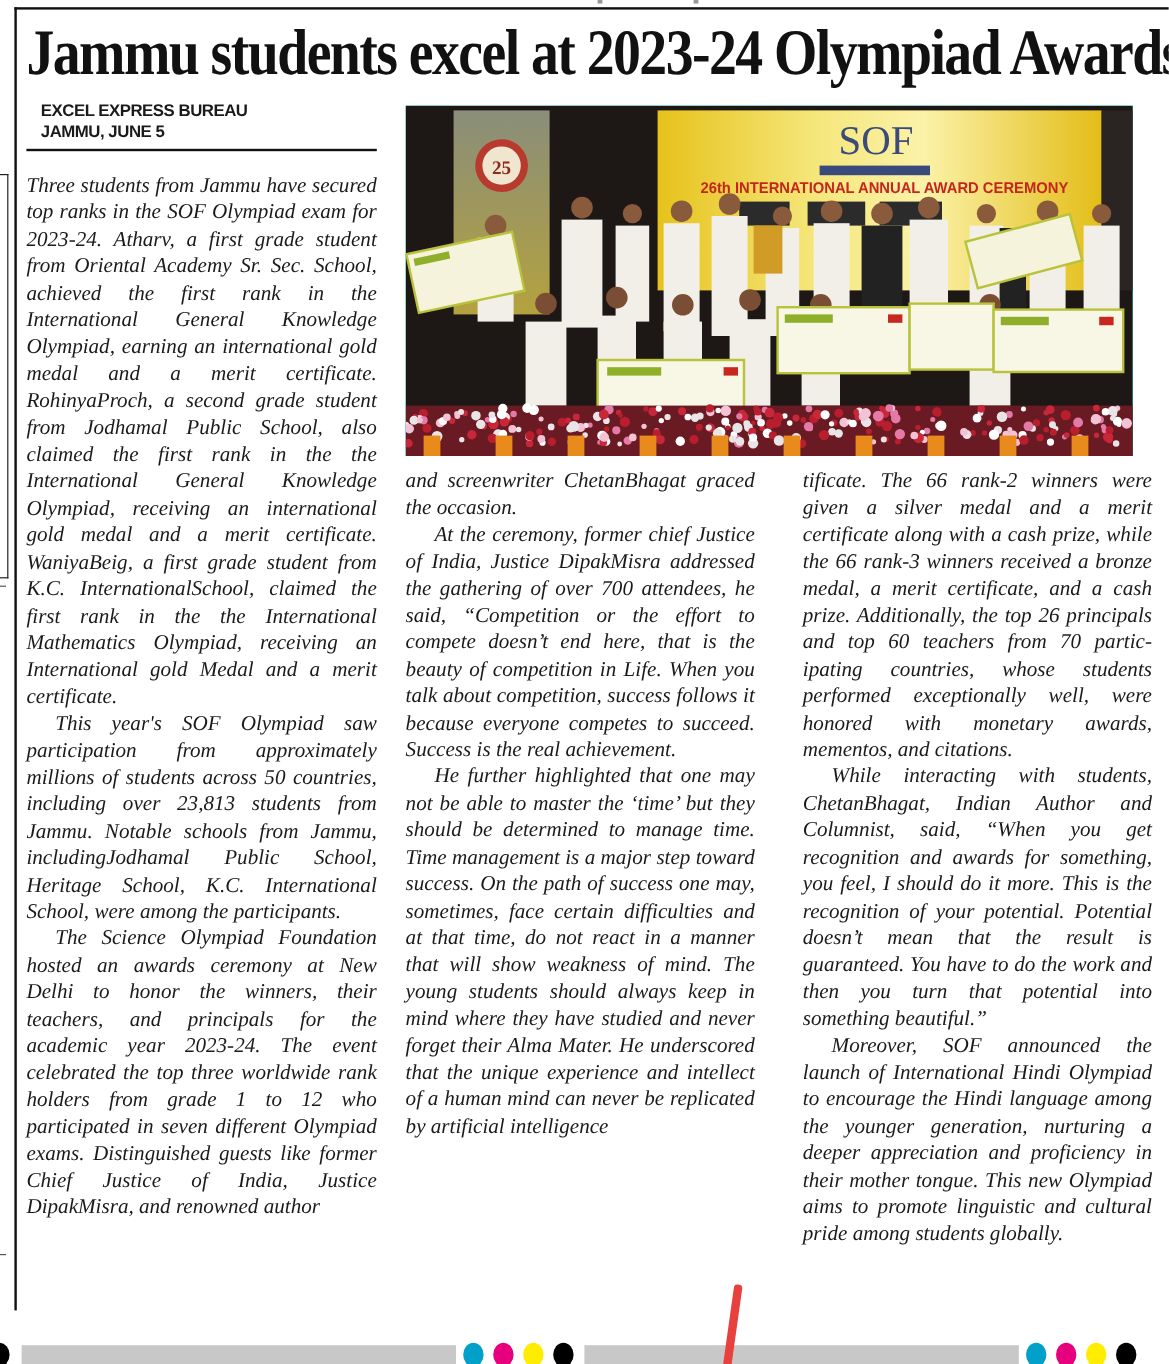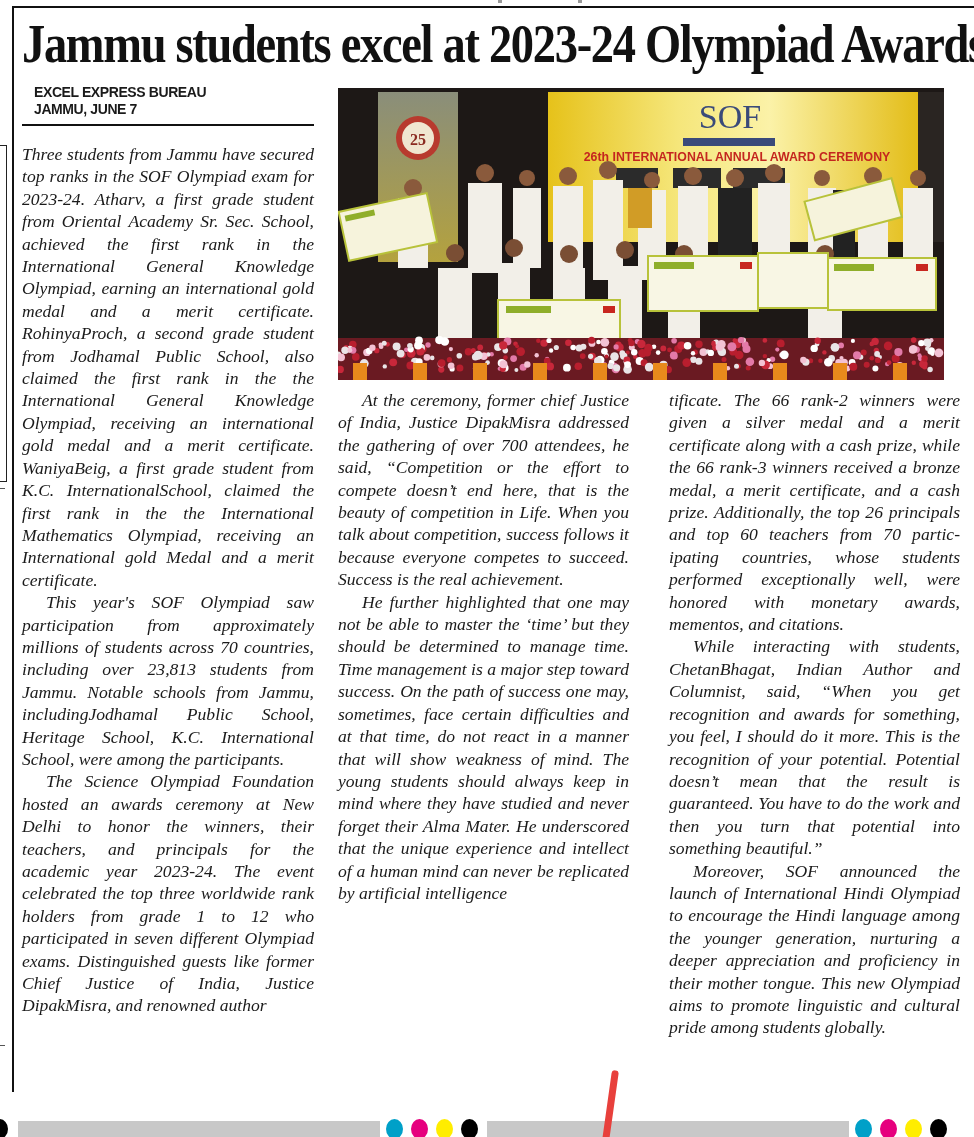--- a/index.html
+++ b/index.html
@@ -57,21 +57,21 @@
 </div>
 <div class="left-rule"></div>
 <div class="left-box"></div>
 <div class="left-tick" style="top:488px"></div>
 <div class="left-tick" style="top:1045px"></div>
 
 <h1 class="headline" style="margin:0">Jammu students excel at 2023-24 Olympiad Awards</h1>
 
 <div class="byline">
   <div>EXCEL EXPRESS BUREAU</div>
-  <div>JAMMU, JUNE 7</div>
+  <div>JAMMU, JUNE 5</div>
 </div>
 <div class="byline-rule"></div>
 
 <div class="photo">
   <svg width="606" height="292" viewBox="0 0 606 292">
     <defs>
       <linearGradient id="bannerGrad" x1="0" y1="0" x2="1" y2="0">
         <stop offset="0" stop-color="#e6c21a"></stop>
         <stop offset="0.35" stop-color="#f5e67a"></stop>
         <stop offset="0.6" stop-color="#fbf2a8"></stop>
@@ -444,25 +444,26 @@
           <rect x="435" y="275" width="14" height="17" fill="#e88a1c"></rect>
           <rect x="495" y="275" width="14" height="17" fill="#e88a1c"></rect>
           <rect x="555" y="275" width="14" height="17" fill="#e88a1c"></rect>
         </g>
     </g>
   </svg>
 </div>
 
 <div class="col col1">
   <p>Three students from Jammu have secured top ranks in the SOF Olympiad exam for 2023-24. Atharv, a first grade student from Oriental Academy Sr. Sec. School, achieved the first rank in the International General Knowledge Olympiad, earning an international gold medal and a merit certificate. RohinyaProch, a second grade stu­dent from Jodhamal Public School, also claimed the first rank in the the International General Knowledge Olympiad, receiving an internation­al gold medal and a merit certifi­cate. WaniyaBeig, a first grade stu­dent from K.C. InternationalSchool, claimed the first rank in the the International Mathematics Olympiad, receiving an International gold Medal and a merit certificate.</p>
-  <p class="indent">This year's SOF Olympiad saw participation from approximately millions of students across 70 coun­tries, including over 23,813 stu­dents from Jammu. Notable schools from Jammu, includingJodhamal Public School, Heritage School, K.C. International School, were among the participants.</p>
+  <p class="indent">This year's SOF Olympiad saw participation from approximately millions of students across 50 coun­tries, including over 23,813 stu­dents from Jammu. Notable schools from Jammu, includingJodhamal Public School, Heritage School, K.C. International School, were among the participants.</p>
   <p class="indent">The Science Olympiad Foundation hosted an awards cere­mony at New Delhi to honor the winners, their teachers, and princi­pals for the academic year 2023-24. The event celebrated the top three worldwide rank holders from grade 1 to 12 who participated in seven different Olympiad exams. Distinguished guests like former Chief Justice of India, Justice DipakMisra, and renowned author</p>
 </div>
 
 <div class="col col2">
+  <p>and screenwriter ChetanBhagat graced the occasion.</p>
   <p class="indent">At the ceremony, former chief Justice of India, Justice DipakMisra addressed the gathering of over 700 attendees, he said, “Competition or the effort to compete doesn’t end here, that is the beauty of competi­tion in Life. When you talk about competition, success follows it because everyone competes to suc­ceed. Success is the real achieve­ment.</p>
   <p class="indent">He further highlighted that one may not be able to master the ‘time’ but they should be determined to manage time. Time management is a major step toward success. On the path of success one may, some­times, face certain difficulties and at that time, do not react in a man­ner that will show weakness of mind. The young students should always keep in mind where they have studied and never forget their Alma Mater. He underscored that the unique experience and intellect of a human mind can never be repli­cated by artificial intelligence</p>
 </div>
 
 <div class="col col3">
   <p>tificate. The 66 rank-2 winners were given a silver medal and a merit certificate along with a cash prize, while the 66 rank-3 winners received a bronze medal, a merit certificate, and a cash prize. Additionally, the top 26 principals and top 60 teachers from 70 partic­ipating countries, whose students performed exceptionally well, were honored with monetary awards, mementos, and citations.</p>
   <p class="indent">While interacting with students, ChetanBhagat, Indian Author and Columnist, said, “When you get recognition and awards for some­thing, you feel, I should do it more. This is the recognition of your potential. Potential doesn’t mean that the result is guaranteed. You have to do the work and then you turn that potential into something beautiful.”</p>
   <p class="indent">Moreover, SOF announced the launch of International Hindi Olympiad to encourage the Hindi language among the younger gener­ation, nurturing a deeper apprecia­tion and proficiency in their mother tongue. This new Olympiad aims to promote linguistic and cultural pride among students globally.</p>
 </div>
 

